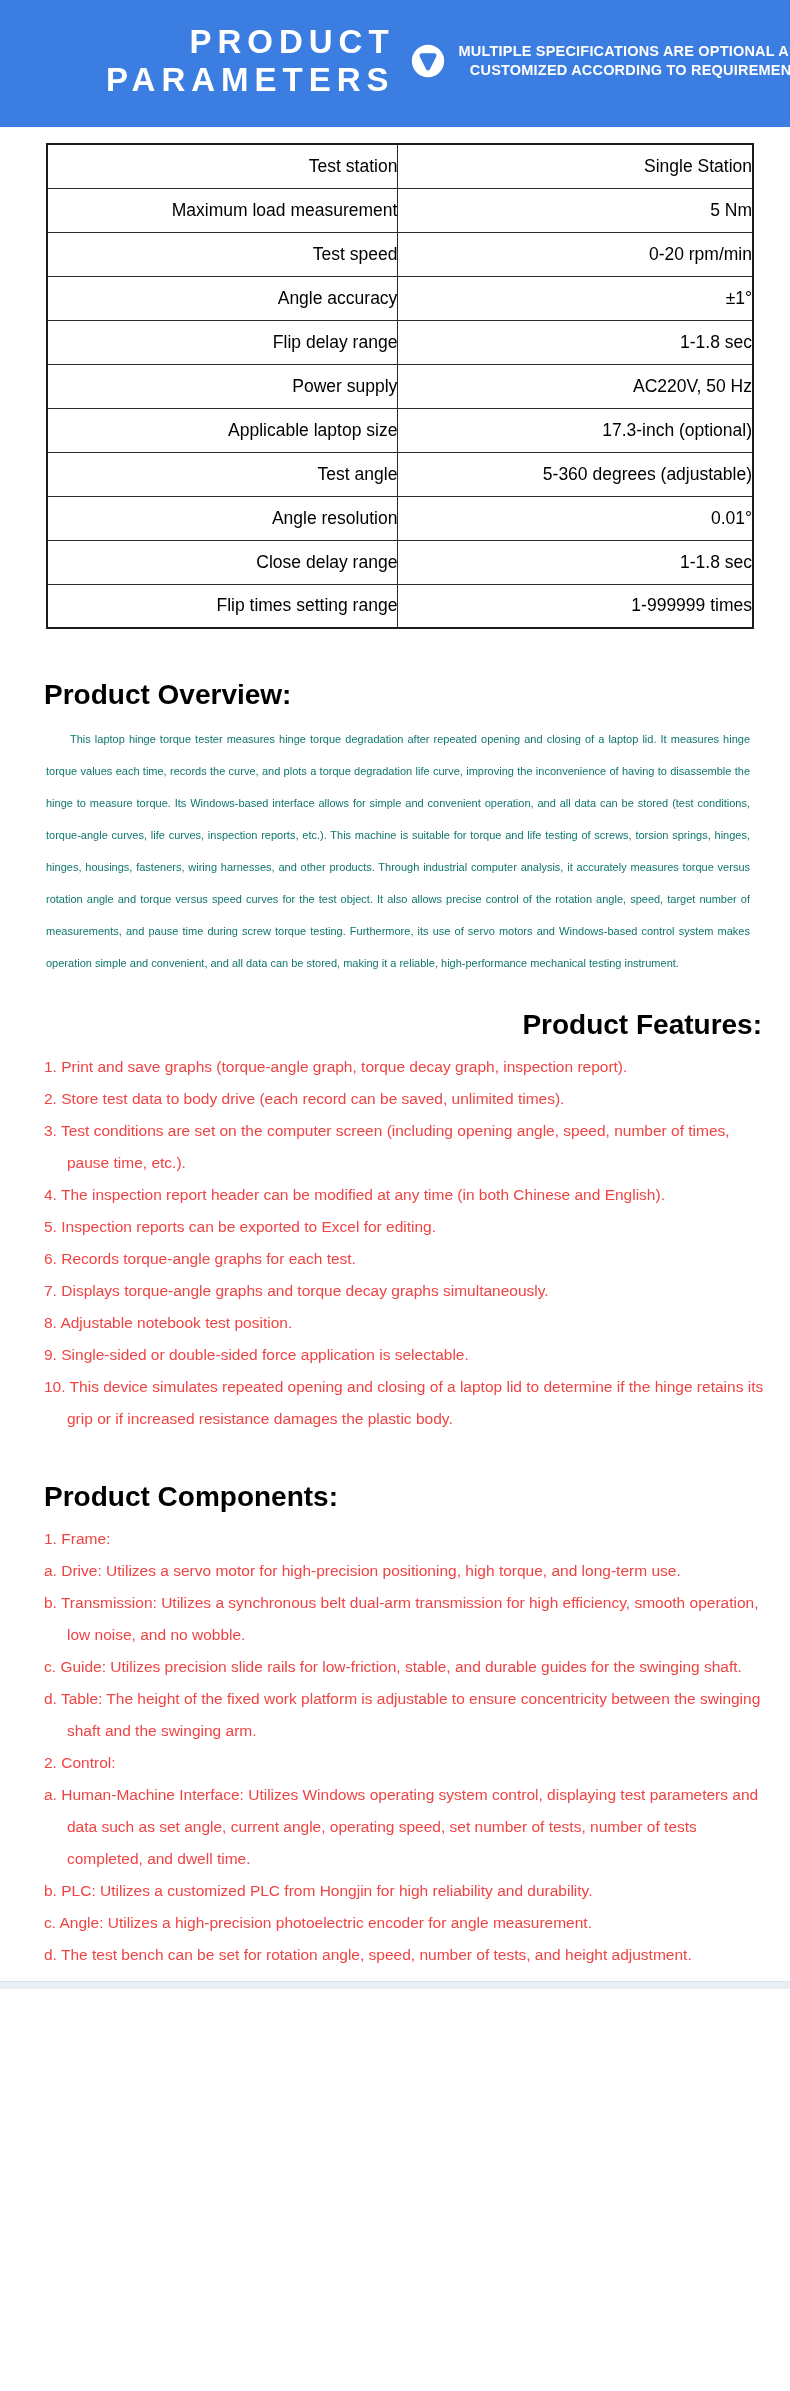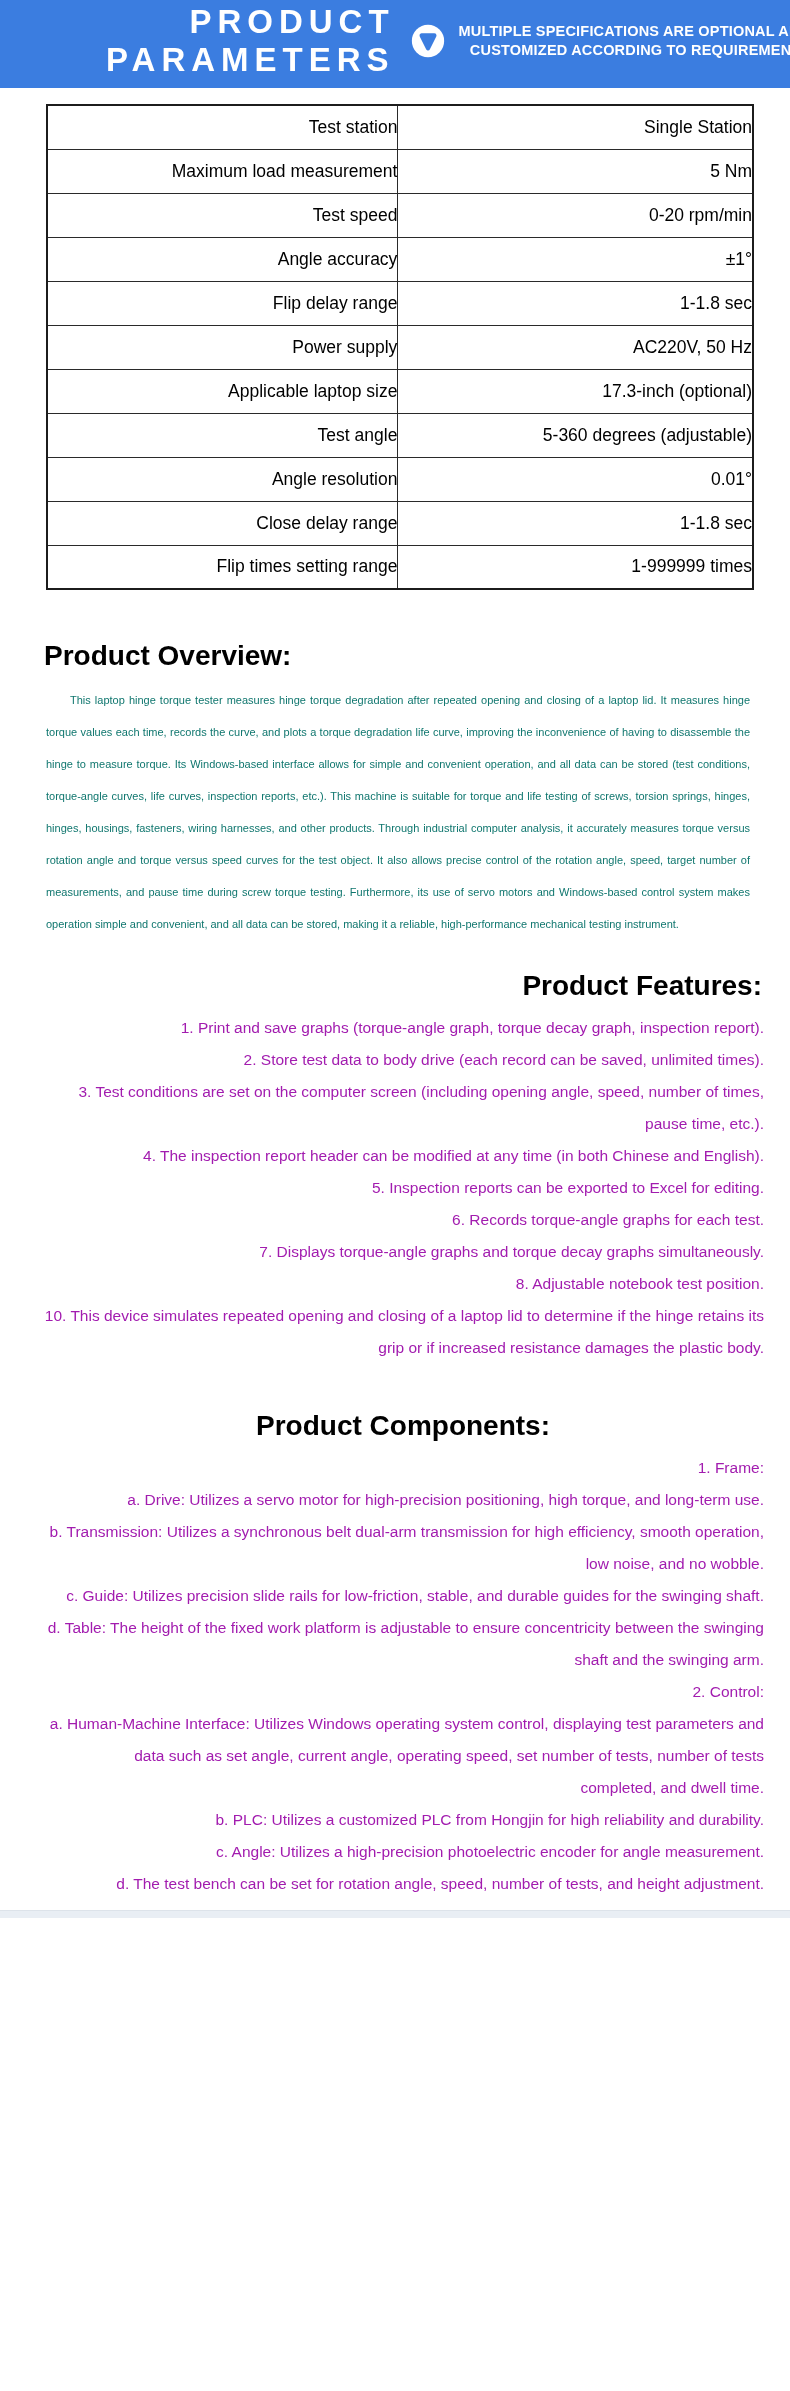--- a/index.html
+++ b/index.html
@@ -8,21 +8,21 @@
     width: 790px;
     min-height: 2391px;
     margin: 0 auto;
     font-family: "Liberation Sans", "DejaVu Sans", sans-serif;
     color: #111;
     position: relative;
   }
 
   
   .banner {
-    height: 88px;
+    height: 127px;
     background: #3B7DE0;
     display: flex;
     align-items: center;
     padding: 0 16px 6px 0;
   }
   .banner-title {
     margin-left: 106px;
     text-align: right;
     color: #fff;
     font-weight: bold;
@@ -86,29 +86,28 @@
     font-size: 11px;
     line-height: 32px;
     text-align: justify;
     text-indent: 24px;
     color: #0f766e;
   }
   .list {
     margin: 10px 26px 0 44px;
     font-size: 15.5px;
     line-height: 32px;
-    color: #a21caf;
-    text-align: right;
+    color: #ef4444;
   }
   .li {
     padding-left: 23px;
     text-indent: -23px;
   }
   .features-heading { margin-top: 30px; text-align: right; }
-  .components-heading { margin-top: 46px; text-align: center; }
+  .components-heading { margin-top: 46px; }
 
   .page-bottom-strip {
     margin-top: 10px;
     height: 8px;
     background: #e9eef4;
     border-top: 1px solid #dde3ea;
   }
 </style>
 </head>
 <body>
@@ -190,20 +189,21 @@
 <div class="section-heading features-heading">Product Features:</div>
 <div class="list">
   <div class="li"><span>1.</span> <span>Print and save graphs (torque-angle graph, torque decay graph, inspection report).</span></div>
   <div class="li"><span>2.</span> <span>Store test data to body drive (each record can be saved, unlimited times).</span></div>
   <div class="li"><span>3.</span> <span>Test conditions are set on the computer screen (including opening angle, speed, number of times, pause time, etc.).</span></div>
   <div class="li"><span>4.</span> <span>The inspection report header can be modified at any time (in both Chinese and English).</span></div>
   <div class="li"><span>5.</span> <span>Inspection reports can be exported to Excel for editing.</span></div>
   <div class="li"><span>6.</span> <span>Records torque-angle graphs for each test.</span></div>
   <div class="li"><span>7.</span> <span>Displays torque-angle graphs and torque decay graphs simultaneously.</span></div>
   <div class="li"><span>8.</span> <span>Adjustable notebook test position.</span></div>
+  <div class="li"><span>9.</span> <span>Single-sided or double-sided force application is selectable.</span></div>
   <div class="li"><span>10.</span> <span>This device simulates repeated opening and closing of a laptop lid to determine if the hinge retains its grip or if increased resistance damages the plastic body.</span></div>
 </div>
 
 <div class="section-heading components-heading">Product Components:</div>
 <div class="list">
   <div class="li"><span>1.</span> <span>Frame:</span></div>
   <div class="li"><span>a.</span> <span>Drive: Utilizes a servo motor for high-precision positioning, high torque, and long-term use.</span></div>
   <div class="li"><span>b.</span> <span>Transmission: Utilizes a synchronous belt dual-arm transmission for high efficiency, smooth operation, low noise, and no wobble.</span></div>
   <div class="li"><span>c.</span> <span>Guide: Utilizes precision slide rails for low-friction, stable, and durable guides for the swinging shaft.</span></div>
   <div class="li"><span>d.</span> <span>Table: The height of the fixed work platform is adjustable to ensure concentricity between the swinging shaft and the swinging arm.</span></div>

